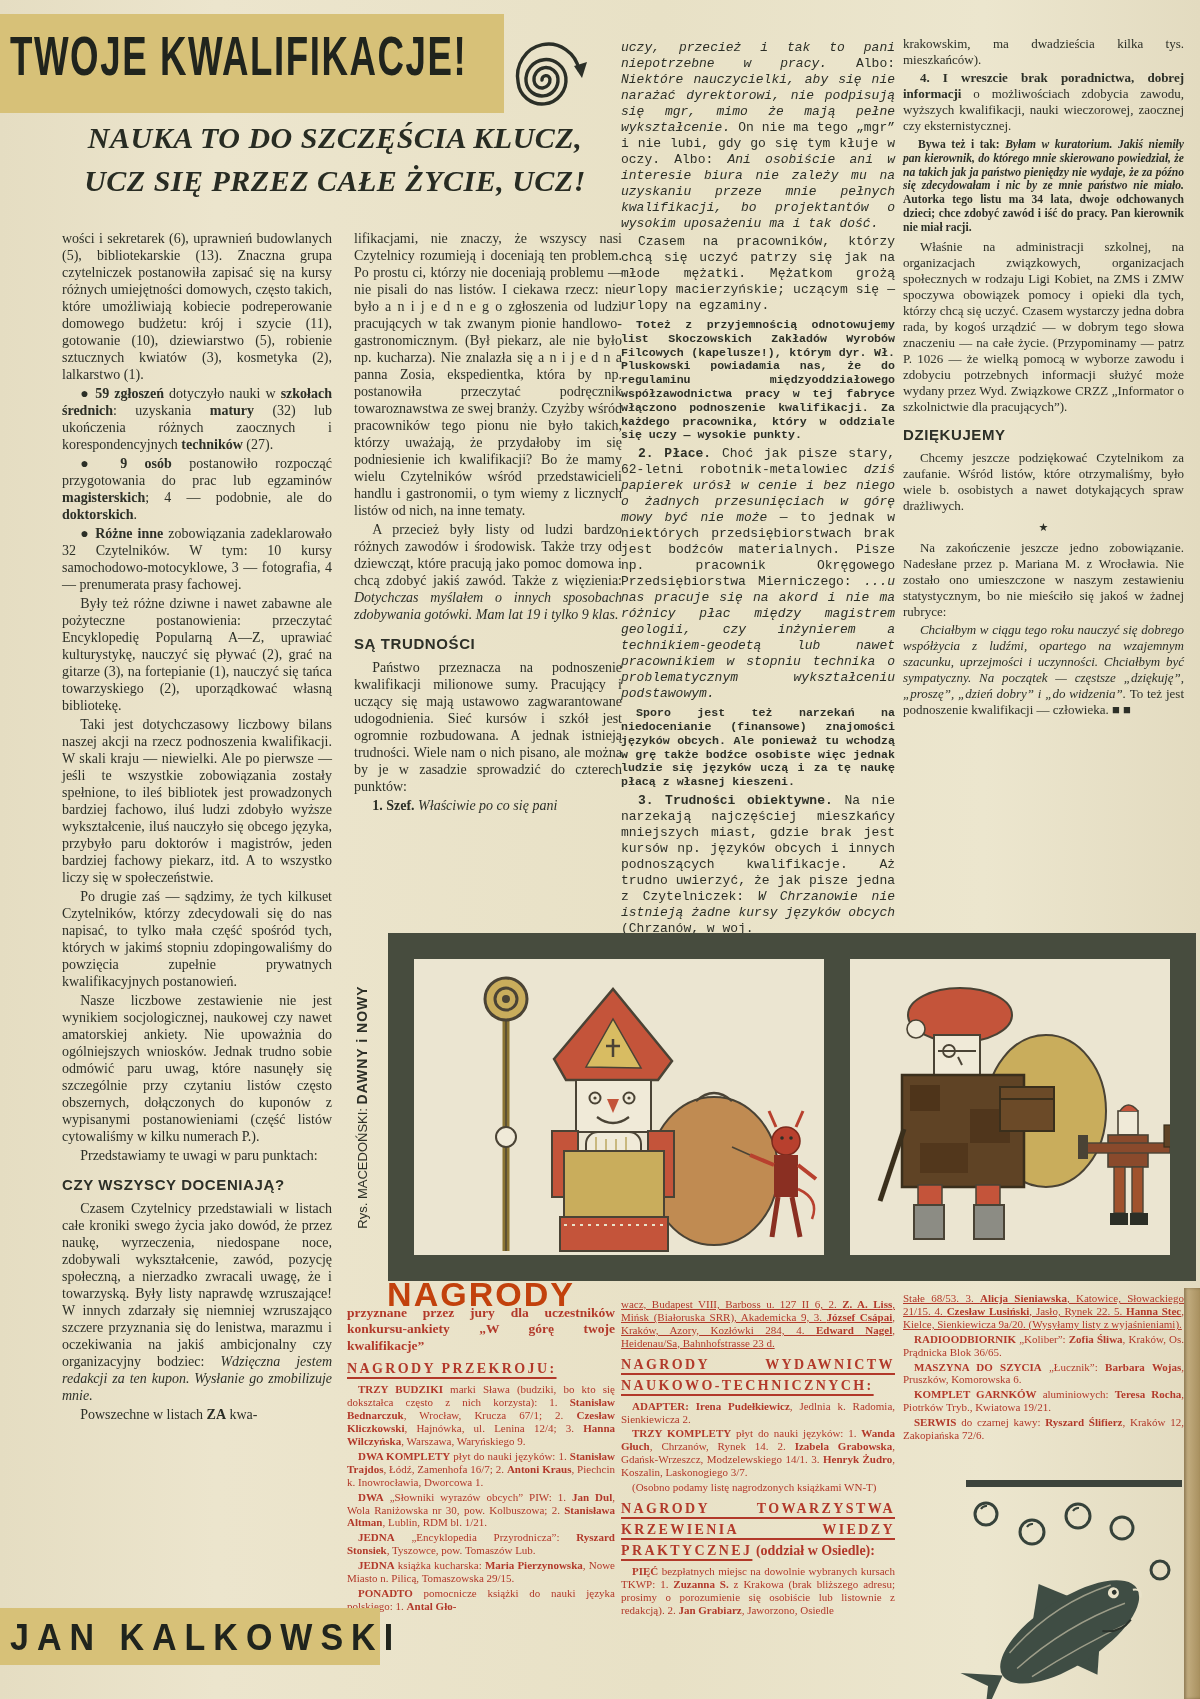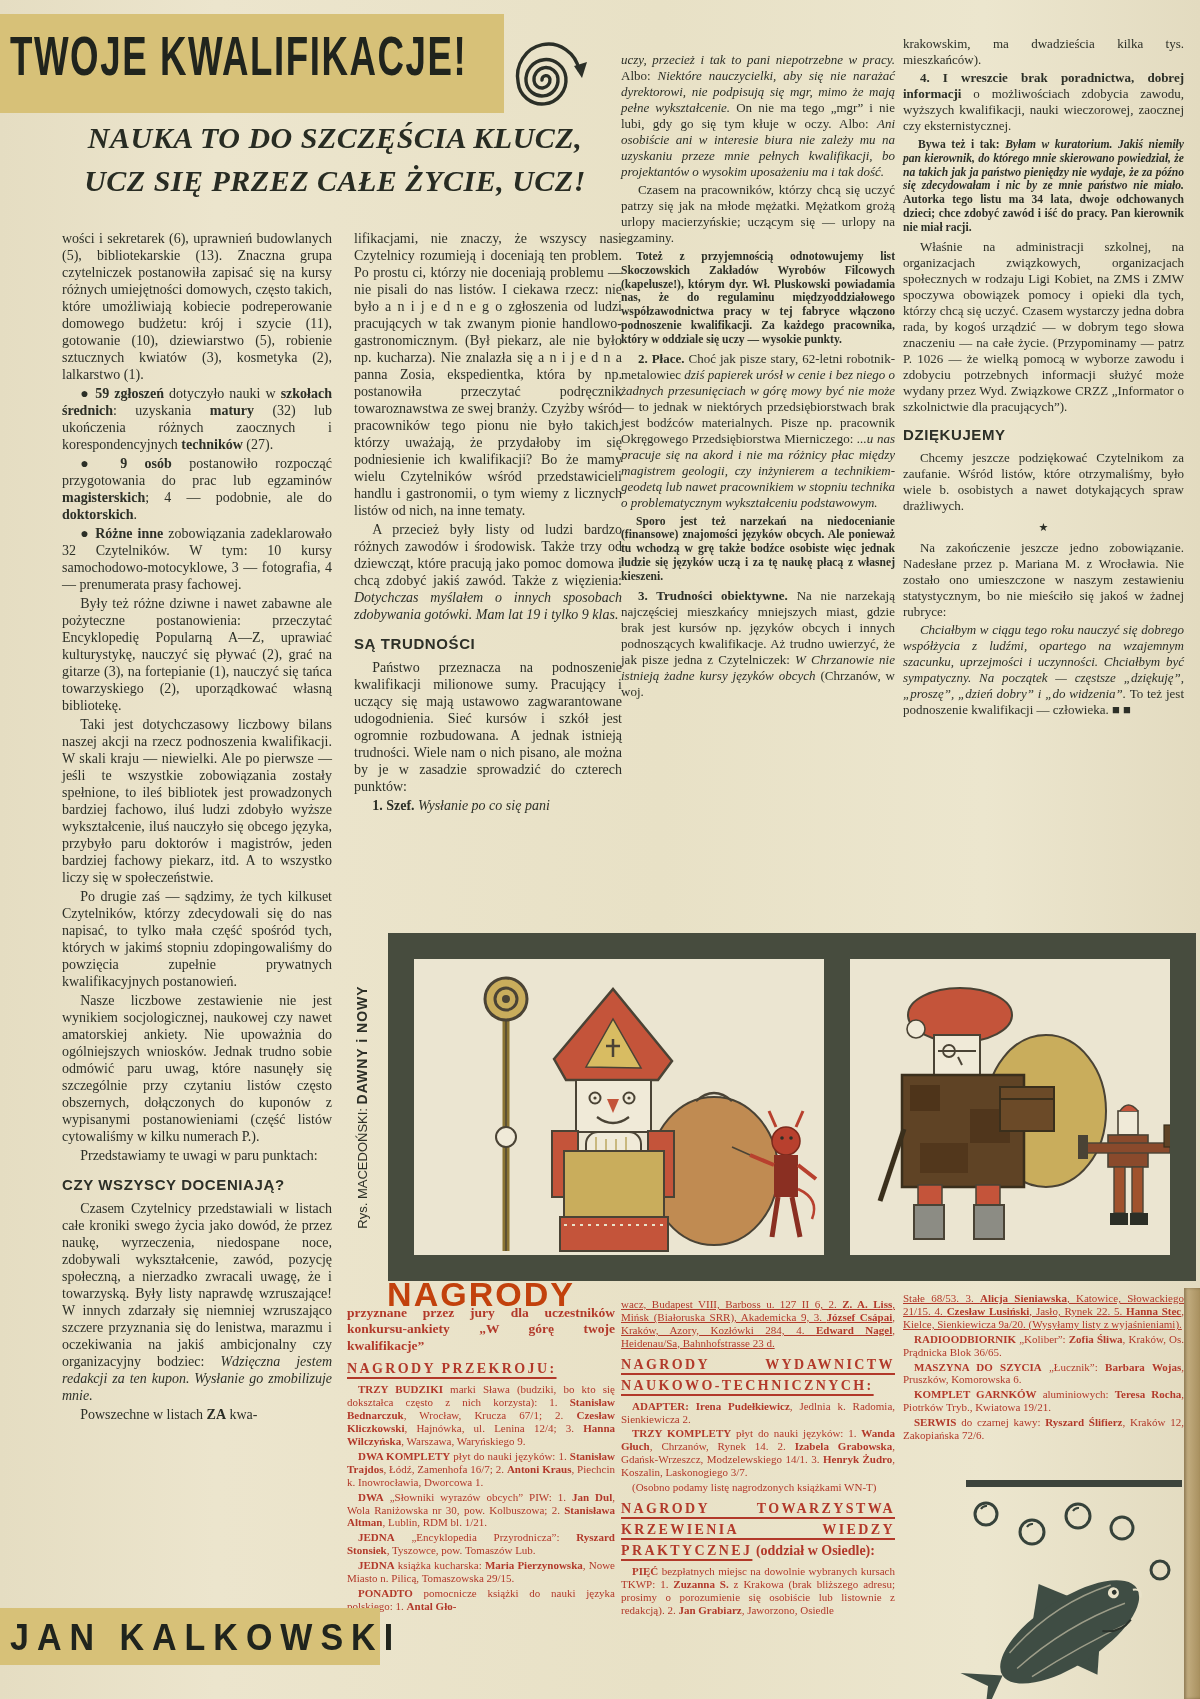--- a/index.html
+++ b/index.html
@@ -20,21 +20,21 @@
   .col p{margin:0 0 2px 0;text-indent:1.3em;}
   .col p.fi{text-indent:0;}
   .col p.h{font-family:"Liberation Sans","DejaVu Sans",sans-serif;font-weight:bold;
       text-indent:0;font-size:15px;letter-spacing:0.6px;margin:12px 0 7px 0;}
   .col p.sm{font-size:11.6px;line-height:13.8px;font-weight:bold;margin:4px 0;}
   .col p.st{text-align:center;text-indent:0;font-size:11px;margin:5px 0;}
   .c12{font-size:14px;line-height:17px;}
   .c34{font-size:13px;line-height:16px;}
   #col1{left:62px;top:230px;width:270px;}
   #col2{left:354px;top:230px;width:268px;}
-  #col3{left:621px;top:52px;width:274px;}
+  #col3{left:621px;top:40px;width:274px;font-family:Liberation Mono, monospace;}
   #col4{left:903px;top:36px;width:281px;}
   .sb{font-weight:bold;}
   .si{font-style:italic;}
   .su{text-decoration:underline;text-decoration-thickness:2px;text-underline-offset:4px;}
   .sk{letter-spacing:2.4px;}
   
   .prizes{color:#b2392a;text-align:justify;font-size:11px;line-height:12.9px;}
   .prizes p{margin:0 0 2px 0;text-indent:1em;}
   .prizes p.fi{text-indent:0;text-decoration:underline;}
   .prizes p.rh{font-family:"Liberation Sans","DejaVu Sans",sans-serif;font-weight:bold;
@@ -95,21 +95,21 @@
     <p><span>Przedstawiamy te uwagi w paru punktach:</span></p>
     <p class="h"><span>CZY WSZYSCY DOCENIAJĄ?</span></p>
     <p><span>Czasem Czytelnicy przedstawiali w listach całe kroniki swego życia jako dowód, że przez naukę, wyrzeczenia, niedospane noce, zdobywali wykształcenie, zawód, pozycję społeczną, a nierzadko zwracali uwagę, że i towarzyską. Były listy naprawdę wzruszające! W innych zdarzały się niemniej wzruszająco szczere przyznania się do lenistwa, marazmu i oczekiwania na jakiś ambicjonalny czy organizacyjny bodziec: </span><span class="si">Wdzięczna jestem redakcji za ten kupon. Wysłanie go zmobilizuje mnie.</span></p>
     <p><span>Powszechne w listach </span><span class="sb">ZA</span><span> kwa-</span></p>
   </div>
 <div id="col2" class="abs col c12">
     <p class="fi"><span>lifikacjami, nie znaczy, że wszyscy nasi Czytelnicy rozumieją i doceniają ten problem. Po prostu ci, którzy nie doceniają problemu — nie pisali do nas listów. I ciekawa rzecz: nie było a n i  j e d n e g o zgłoszenia od ludzi pracujących w tak zwanym pionie handlowo-gastronomicznym. (Był piekarz, ale nie było np. kucharza). Nie znalazła się a n i  j e d n a panna Zosia, ekspedientka, która by np. postanowiła przeczytać podręcznik towaroznawstwa ze swej branży. Czyżby wśród pracowników tego pionu nie było takich, którzy uważają, że przydałoby im się podniesienie ich kwalifikacji? Bo że mamy wielu Czytelników wśród przedstawicieli handlu i gastronomii, o tym wiemy z licznych listów od nich, na inne tematy.</span></p>
     <p><span>A przecież były listy od ludzi bardzo różnych zawodów i środowisk. Także trzy od dziewcząt, które pracują jako pomoc domowa i chcą zdobyć jakiś zawód. Także z więzienia: </span><span class="si">Dotychczas myślałem o innych sposobach zdobywania gotówki. Mam lat 19 i tylko 9 klas.</span></p>
     <p class="h"><span>SĄ TRUDNOŚCI</span></p>
     <p><span>Państwo przeznacza na podnoszenie kwalifikacji milionowe sumy. Pracujący i uczący się mają ustawowo zagwarantowane udogodnienia. Sieć kursów i szkół jest ogromnie rozbudowana. A jednak istnieją trudności. Wiele nam o nich pisano, ale można by je w zasadzie sprowadzić do czterech punktów:</span></p>
-    <p><span class="sb">1. Szef.</span><span class="si"> Wysłanie po co się pani</span></p>
+    <p><span class="sb">1. Szef.</span><span class="si"> Właściwie po co się pani</span></p>
   </div>
 <div id="col3" class="abs col c34">
     <p class="fi"><span class="si">uczy, przecież i tak to pani niepotrzebne w pracy.</span><span> Albo: </span><span class="si">Niektóre nauczycielki, aby się nie narażać dyrektorowi, nie podpisują się mgr, mimo że mają pełne wykształcenie.</span><span> On nie ma tego „mgr” i nie lubi, gdy go się tym kłuje w oczy. Albo: </span><span class="si">Ani osobiście ani w interesie biura nie zależy mu na uzyskaniu przeze mnie pełnych kwalifikacji, bo projektantów o wysokim uposażeniu ma i tak dość.</span></p>
     <p><span>Czasem na pracowników, którzy chcą się uczyć patrzy się jak na młode mężatki. Mężatkom grożą urlopy macierzyńskie; uczącym się — urlopy na egzaminy.</span></p>
     <p class="sm"><span>Toteż z przyjemnością odnotowujemy list Skoczowskich Zakładów Wyrobów Filcowych (kapelusze!), którym dyr. Wł. Pluskowski powiadamia nas, że do regulaminu międzyoddziałowego współzawodnictwa pracy w tej fabryce włączono podnoszenie kwalifikacji. Za każdego pracownika, który w oddziale się uczy — wysokie punkty.</span></p>
     <p><span class="sb">2. Płace.</span><span> Choć jak pisze stary, 62-letni robotnik-metalowiec </span><span class="si">dziś papierek urósł w cenie i bez niego o żadnych przesunięciach w górę mowy być nie może</span><span> — to jednak w niektórych przedsiębiorstwach brak jest bodźców materialnych. Pisze np. pracownik Okręgowego Przedsiębiorstwa Mierniczego: </span><span class="si">...u nas pracuje się na akord i nie ma różnicy płac między magistrem geologii, czy inżynierem a technikiem-geodetą lub nawet pracownikiem w stopniu technika o problematycznym wykształceniu podstawowym.</span></p>
     <p class="sm"><span>Sporo jest też narzekań na niedocenianie (finansowe) znajomości języków obcych. Ale ponieważ tu wchodzą w grę także bodźce osobiste więc jednak ludzie się języków uczą i za tę naukę płacą z własnej kieszeni.</span></p>
     <p><span class="sb">3. Trudności obiektywne.</span><span> Na nie narzekają najczęściej mieszkańcy mniejszych miast, gdzie brak jest kursów np. języków obcych i innych podnoszących kwalifikacje. Aż trudno uwierzyć, że jak pisze jedna z Czytelniczek: </span><span class="si">W Chrzanowie nie istnieją żadne kursy języków obcych</span><span> (Chrzanów, w woj.</span></p>
   </div>
 <div id="col4" class="abs col c34">

